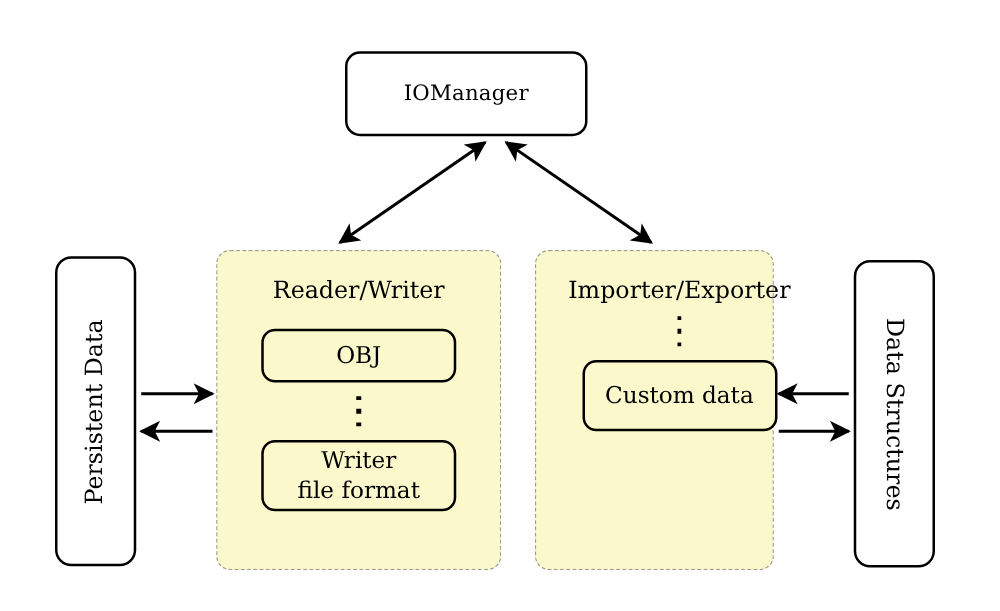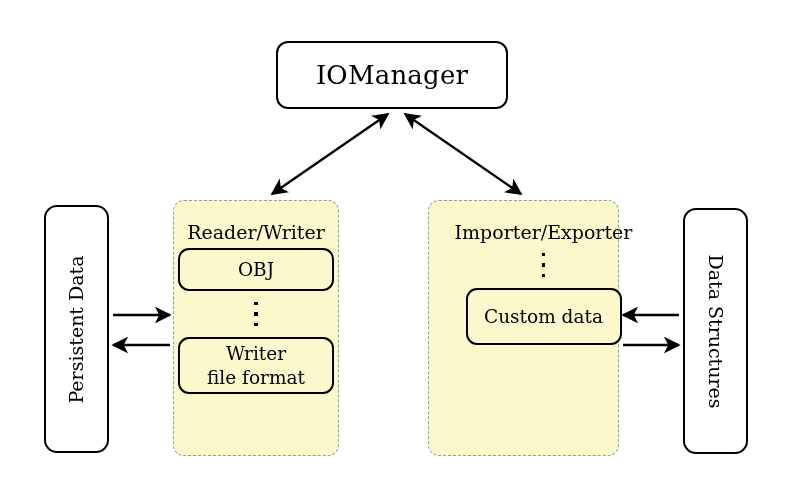--- a/index.html
+++ b/index.html
@@ -35,26 +35,26 @@
     display: flex;
     align-items: center;
     justify-content: center;
     text-align: center;
     color: #000000;
   }
 
   .manager-node {
     left: 276px;
     top: 41px;
-    width: 232px;
+    width: 194px;
     height: 68px;
     border: 2.4px solid #000000;
     border-radius: 12px;
     background: #ffffff;
-    font-size: 26px;
+    font-size: 17px;
     letter-spacing: 0.2px;
   }
 
   .side-node {
     width: 65px;
     border: 2.6px solid #000000;
     border-radius: 13px;
     background: #ffffff;
     font-size: 19px;
   }
@@ -86,21 +86,21 @@
     background: #fbf8cc;
     border: 1.6px dashed #9a9a9a;
     border-radius: 11px;
     display: flex;
     flex-direction: column;
     align-items: center;
   }
   #reader-writer-group {
     left: 173px;
     top: 200px;
-    width: 166px;
+    width: 228px;
     height: 256px;
   }
   #importer-exporter-group {
     left: 428px;
     top: 200px;
     width: 191px;
     height: 256px;
     padding-left: 40px;
   }
   .group-title {
@@ -129,21 +129,21 @@
     height: 43px;
   }
   .inner-box.two-line {
     height: 57px;
   }
   #reader-writer-group .inner-box,
   #importer-exporter-group .inner-box {
     width: 156px;
   }
   .box-slot-top {
-    margin-top: 6px;
+    margin-top: 21px;
   }
   .box-slot-bottom {
     margin-top: 0px;
   }
 
   .vdots {
     height: 46px;
     display: flex;
     flex-direction: column;
     align-items: center;

